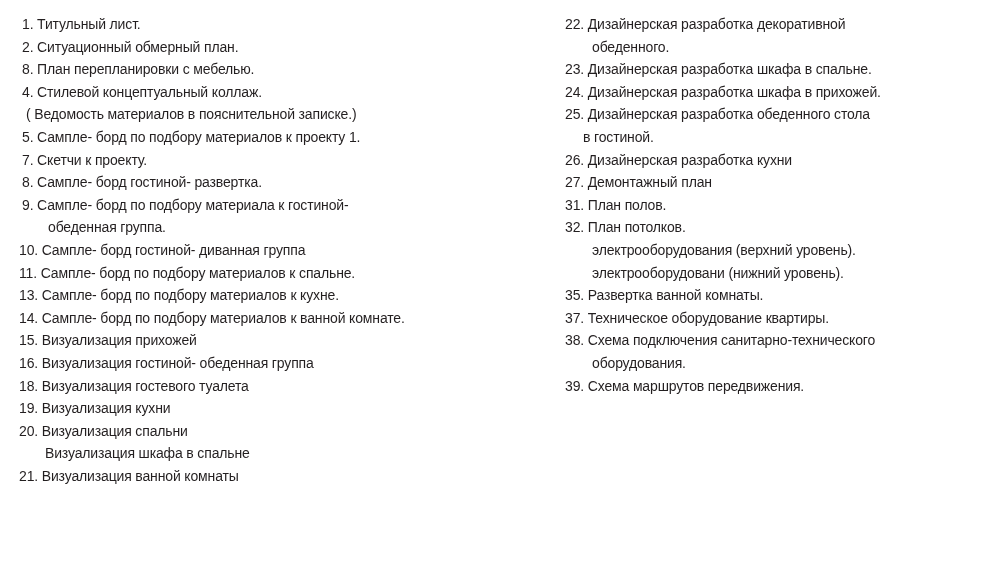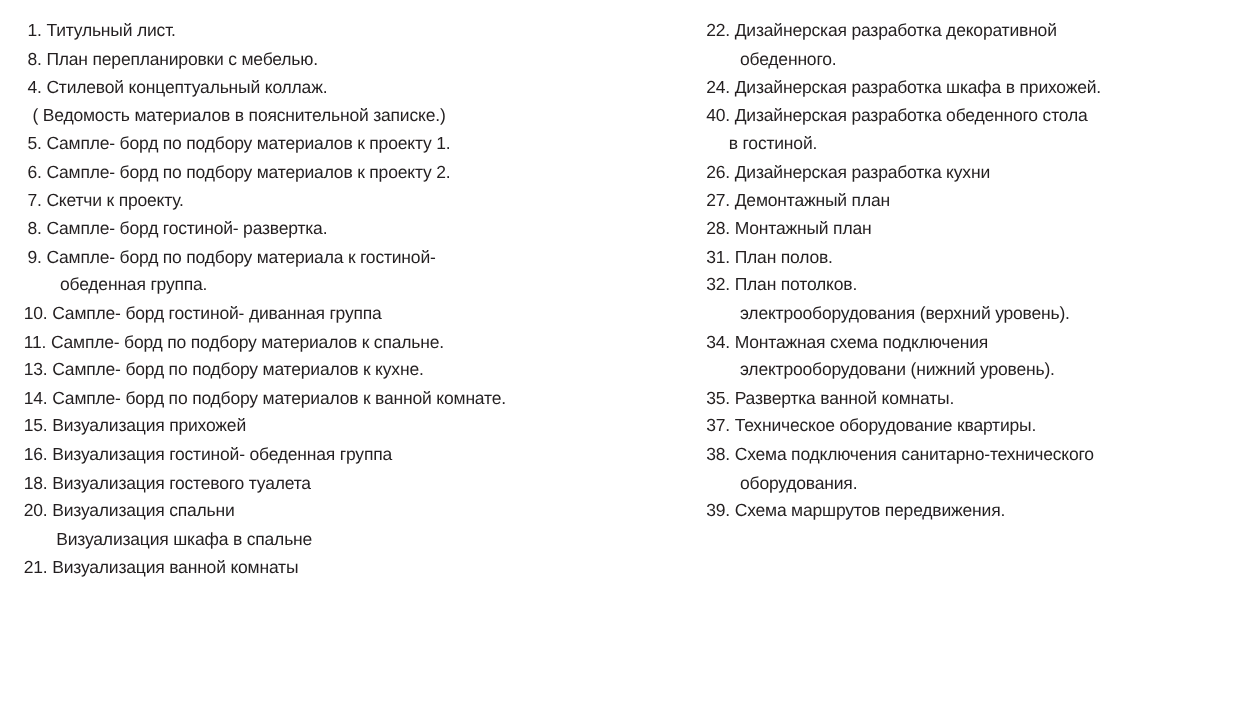--- a/index.html
+++ b/index.html
@@ -20,53 +20,53 @@
     .col-left .cont.i1 { padding-left: 26px; }
     .col-right .cont.i1 { padding-left: 27px; }
     .col-right .cont.i2 { padding-left: 18px; }
     .col-left .cont.p4 { padding-left: 4px; }
   </style>
 </head>
 <body>
 
 <div class="col col-left">
   <div class="line"><span>1. Титульный лист.</span></div>
+  <div class="line"><span>2. Ситуационный  обмерный план.</span></div>
   <div class="line"><span>8. План перепланировки с мебелью.</span></div>
   <div class="line"><span>4. Стилевой концептуальный коллаж.</span></div>
   <div class="line"><span class="cont p4">( Ведомость материалов в пояснительной записке.)</span></div>
   <div class="line"><span>5. Сампле- борд по подбору материалов к проекту 1.</span></div>
-  <div class="line"><span>6. Сампле- борд по подбору материалов к проекту 2.</span></div>
   <div class="line"><span>7. Скетчи к проекту.</span></div>
   <div class="line"><span>8. Сампле- борд гостиной- развертка.</span></div>
   <div class="line"><span>9. Сампле- борд по подбору материала к гостиной-</span></div>
   <div class="line"><span class="cont i1">обеденная  группа.</span></div>
   <div class="line" style="margin-left:-3px"><span>10. Сампле- борд гостиной- диванная группа</span></div>
   <div class="line" style="margin-left:-3px"><span>11. Сампле- борд по подбору материалов к спальне.</span></div>
   <div class="line" style="margin-left:-3px"><span>13. Сампле- борд по подбору материалов к кухне.</span></div>
   <div class="line" style="margin-left:-3px"><span>14. Сампле- борд по подбору материалов к ванной комнате.</span></div>
   <div class="line" style="margin-left:-3px"><span>15. Визуализация прихожей</span></div>
   <div class="line" style="margin-left:-3px"><span>16. Визуализация гостиной- обеденная группа</span></div>
   <div class="line" style="margin-left:-3px"><span>18. Визуализация гостевого туалета</span></div>
+  <div class="line" style="margin-left:-3px"><span>19. Визуализация кухни</span></div>
   <div class="line" style="margin-left:-3px"><span>20. Визуализация спальни</span></div>
   <div class="line"><span class="cont" style="padding-left:23px">Визуализация шкафа в спальне</span></div>
   <div class="line" style="margin-left:-3px"><span>21. Визуализация ванной комнаты</span></div>
 </div>
 
 <div class="col col-right">
   <div class="line"><span>22. Дизайнерская разработка декоративной</span></div>
   <div class="line"><span class="cont i1">обеденного.</span></div>
+  <div class="line"><span>23. Дизайнерская разработка шкафа в спальне.</span></div>
   <div class="line"><span>24. Дизайнерская разработка шкафа в прихожей.</span></div>
-  <div class="line"><span>40. Дизайнерская разработка обеденного стола</span></div>
+  <div class="line"><span>25. Дизайнерская разработка обеденного стола</span></div>
   <div class="line"><span class="cont i2">в гостиной.</span></div>
   <div class="line"><span>26. Дизайнерская разработка кухни</span></div>
   <div class="line"><span>27. Демонтажный план</span></div>
-  <div class="line"><span>28. Монтажный план</span></div>
   <div class="line"><span>31. План полов.</span></div>
   <div class="line"><span>32. План потолков.</span></div>
   <div class="line"><span class="cont i1">электрооборудования  (верхний уровень).</span></div>
-  <div class="line"><span>34. Монтажная схема подключения</span></div>
   <div class="line"><span class="cont i1">электрооборудовани (нижний уровень).</span></div>
   <div class="line"><span>35. Развертка ванной комнаты.</span></div>
   <div class="line"><span>37. Техническое оборудование квартиры.</span></div>
   <div class="line"><span>38. Схема подключения санитарно-технического</span></div>
   <div class="line"><span class="cont i1">оборудования.</span></div>
   <div class="line"><span>39. Схема маршрутов передвижения.</span></div>
 </div>
 
 </body></html>

